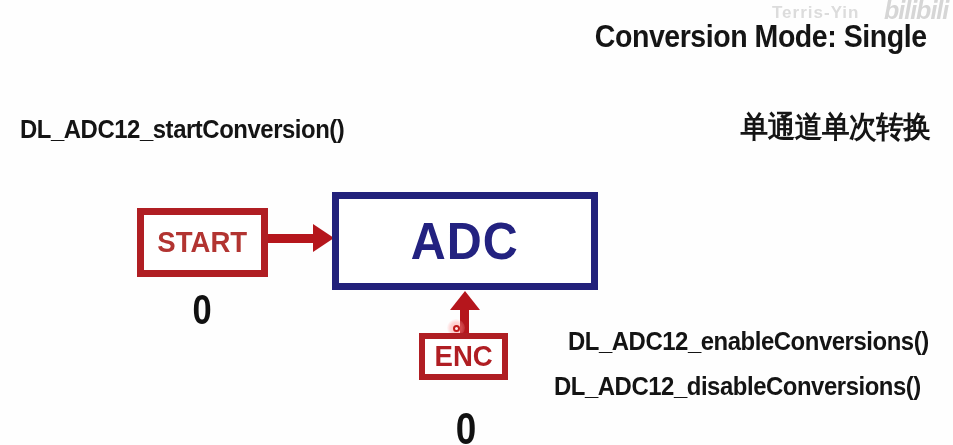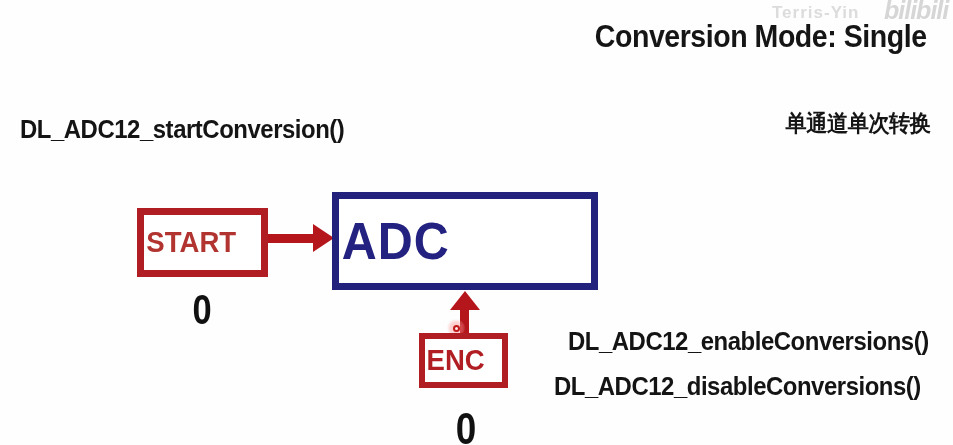--- a/index.html
+++ b/index.html
@@ -41,36 +41,36 @@
   .fn-right-2 { left: 554px; top: 372px; }
 
   
   .hdr {
     font-size: 31px; font-weight: bold; color: #151515;
     white-space: nowrap; line-height: 1.05; text-align: center;
   }
   .hdr .cond { display: inline-block; transform: scaleX(0.92); transform-origin: right center; letter-spacing: -0.5px; }
   .hdr-1 { right: 26px; top: 21px; }
   .hdr-2 { right: 6px;  top: 67px; }
-  .hdr-3 { right: 23px; top: 111px; font-size: 23px; }
+  .hdr-3 { right: 23px; top: 111px; font-size: 30px; }
 
   
-  .dbox { display: flex; align-items: center; justify-content: flex-start; background: #ffffff; }
+  .dbox { display: flex; align-items: center; justify-content: center; background: #ffffff; }
   .box-start {
     left: 137px; top: 208px; width: 131px; height: 69px;
     border: 7px solid #b01e23;
   }
   .box-start .lbl { font-size: 29px; font-weight: bold; color: #b23431; letter-spacing: 0px; transform: scaleX(0.95); }
   .box-adc {
     left: 332px; top: 192px; width: 266px; height: 98px;
     border: 7px solid #22217b;
   }
   .box-adc .lbl { font-size: 51px; font-weight: bold; color: #232280; letter-spacing: 1px; transform: scaleX(0.95); }
   .box-enc {
-    left: 419px; top: 333px; width: 89px; height: 55px;
+    left: 419px; top: 333px; width: 89px; height: 47px;
     border: 6px solid #b01e23;
   }
   .box-enc .lbl { font-size: 29px; font-weight: bold; color: #b01e23; transform: scaleX(0.95); }
 
   
   .zero {
     font-weight: bold; color: #111111; text-align: center;
     line-height: 1; transform: scaleX(0.82); transform-origin: center top;
   }
   .zero-start { left: 186px; top: 289px; width: 32px; font-size: 42px; }

